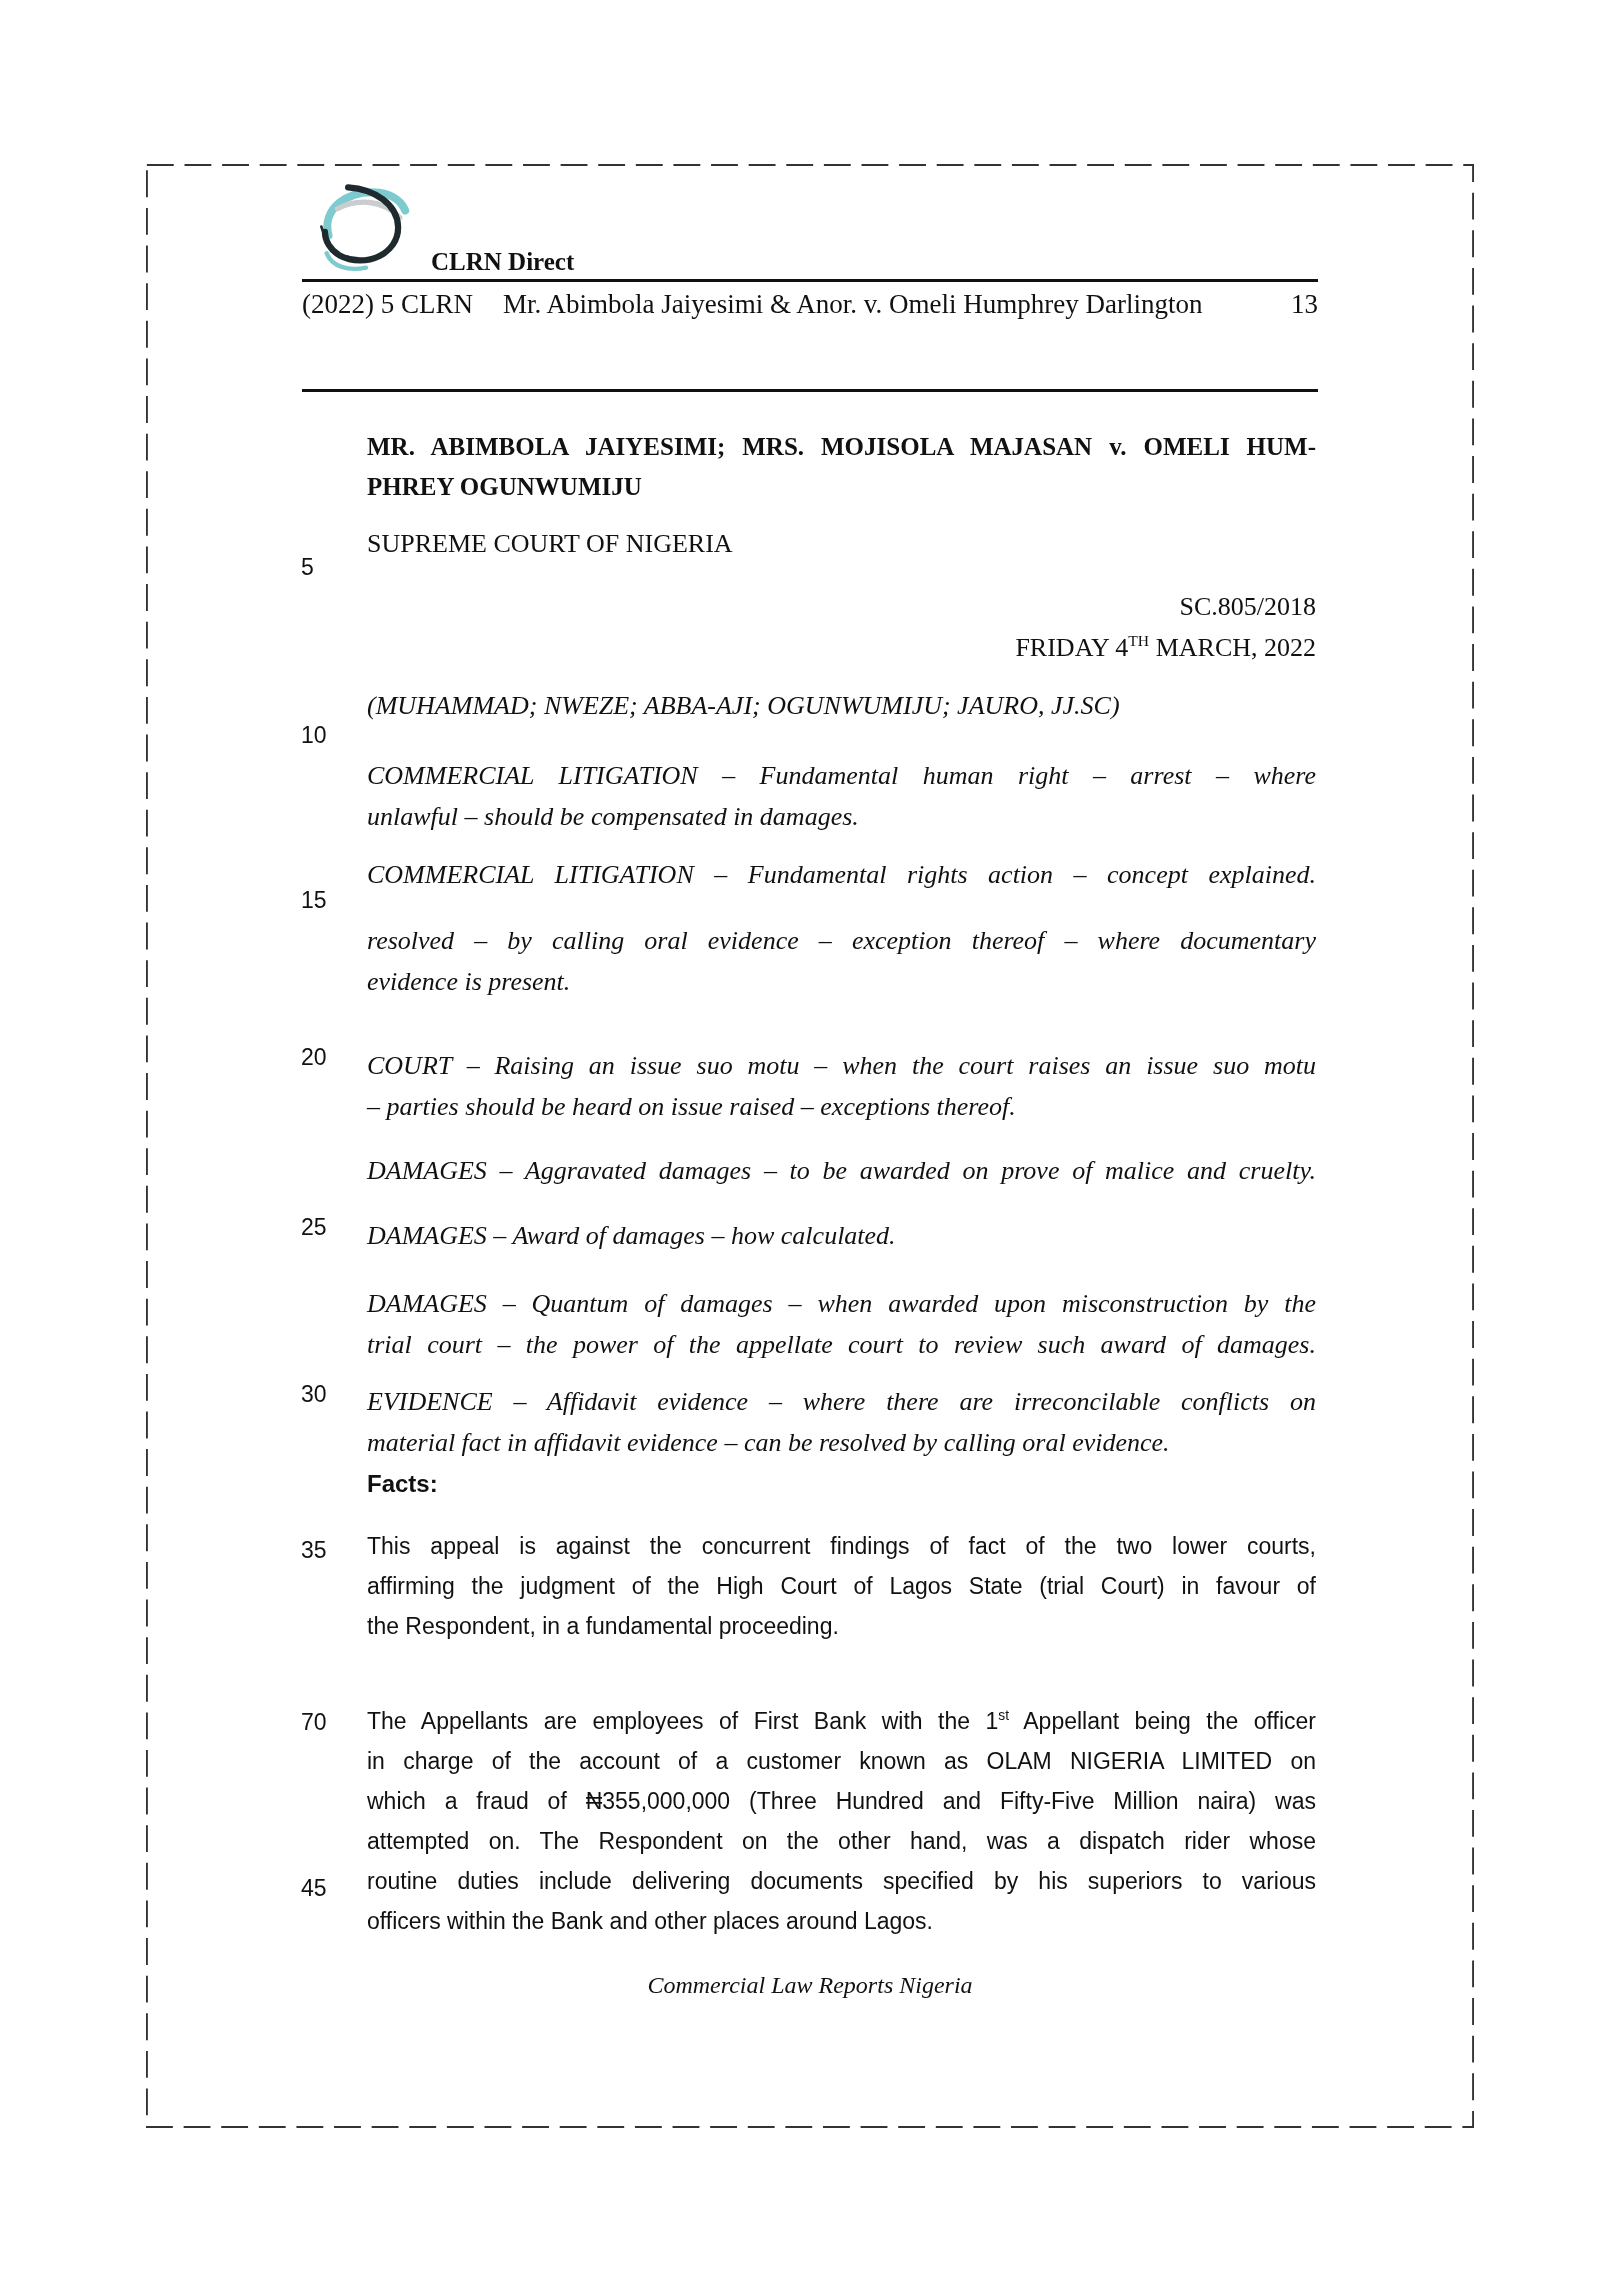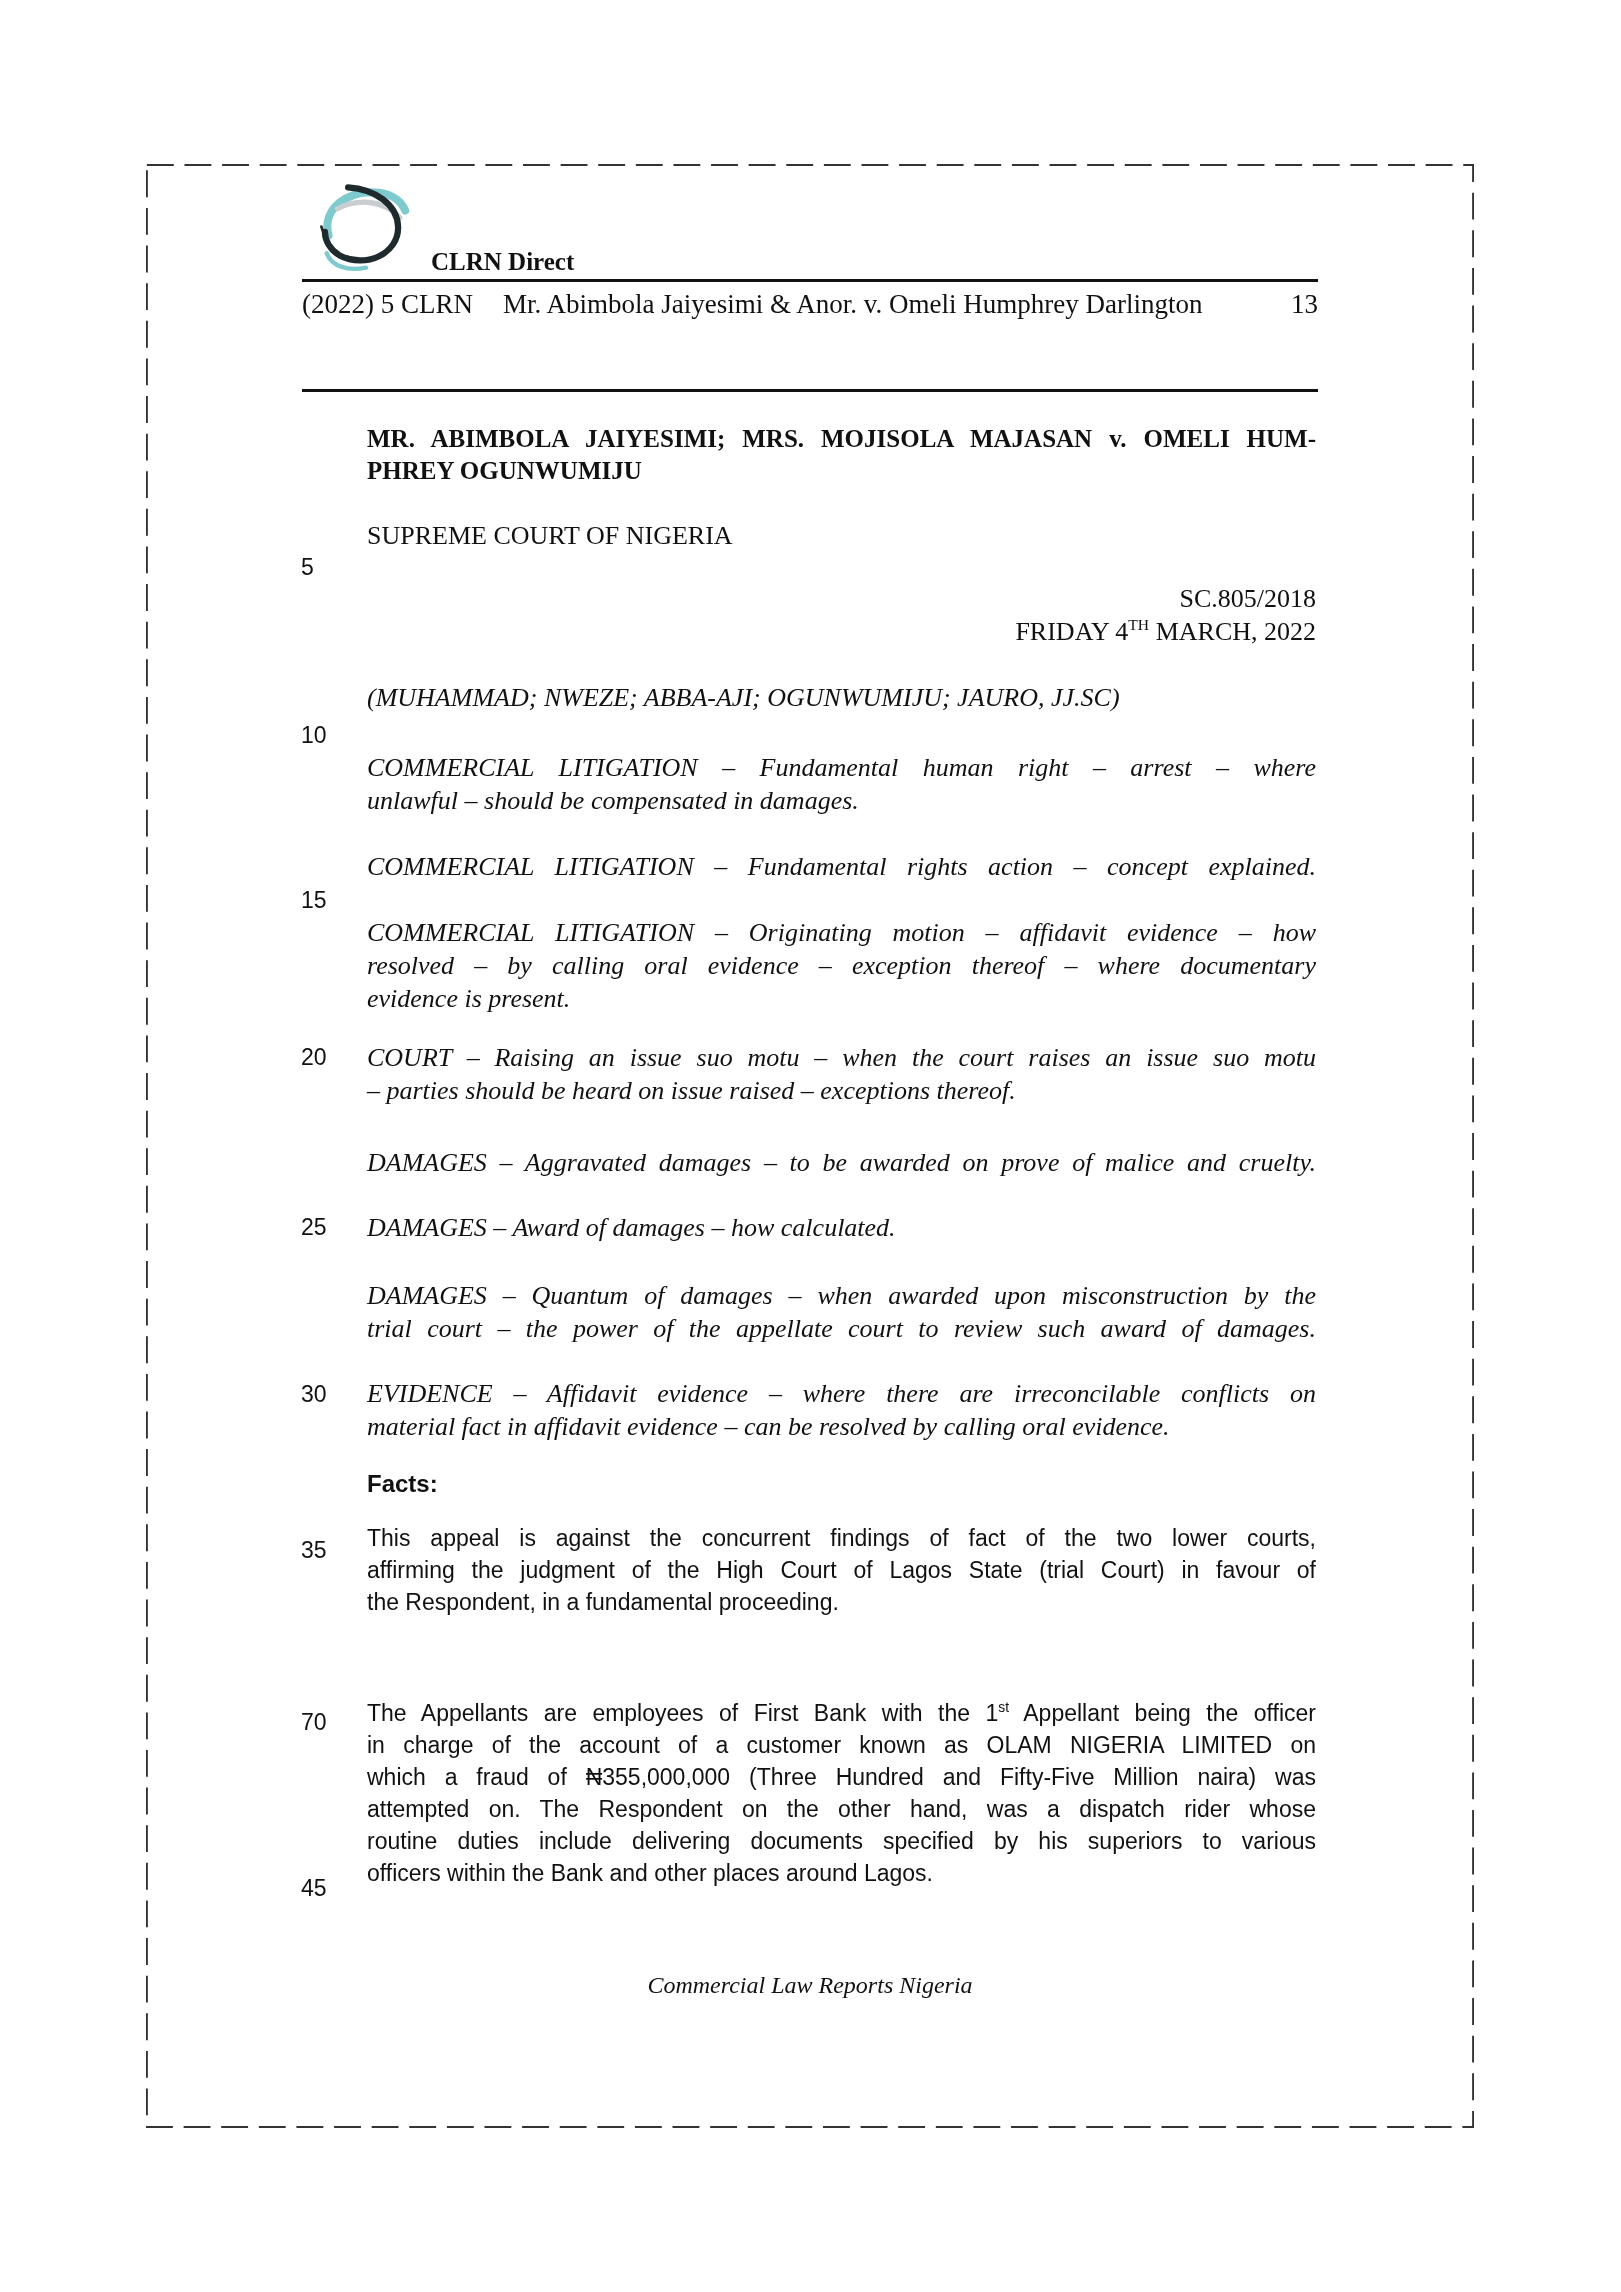--- a/index.html
+++ b/index.html
@@ -16,21 +16,21 @@
   .rule { position: absolute; left: 302px; width: 1016px; height: 2.7px; background: #111; }
   #rule-top { top: 279px; }
   #rule-bottom { top: 389px; }
 
   #running-head { left: 302px; top: 288px; width: 1016px; height: 32px; font-size: 27px; line-height: 32px; white-space: nowrap; }
   #running-head .cite { position: absolute; left: 0; top: 0; }
   #running-head .case { position: absolute; left: 201px; top: 0; }
   #running-head .pno { position: absolute; right: 0; top: 0; }
 
   .block { position: absolute; left: 367px; width: 949px; }
-  .line { display: block; height: 33px; line-height: 33px; white-space: nowrap; }
+  .line { display: block; height: 33px; line-height: 33px; white-space: nowrap; margin-top: 8px; }
   .line.j { text-align: justify; text-align-last: justify; }
   .serif29 { font-family: "Liberation Serif", "DejaVu Serif", serif; font-size: 26px; }
   .it { font-style: italic; }
   .bd { font-weight: bold; }
   .sans-body { font-family: "Liberation Sans", "DejaVu Sans", sans-serif; font-size: 23px; }
   .sans-body .line { height: 32px; line-height: 32px; }
 
   .right { text-align: right; }
   sup { font-size: 60%; line-height: 0; vertical-align: super; }
 
@@ -85,21 +85,20 @@
 <div class="block serif29 it" style="top:751px;">
   <span class="line j">COMMERCIAL LITIGATION – Fundamental human right – arrest – where</span>
   <span class="line">unlawful – should be compensated in damages.</span>
 </div>
 
 <div class="block serif29 it" style="top:850px;">
   <span class="line j">COMMERCIAL LITIGATION – Fundamental rights action – concept explained.</span>
 </div>
 
 <div class="block serif29 it" style="top:916px;">
-  <span class="line j">COMMERCIAL LITIGATION – Originating motion – affidavit evidence – how</span>
   <span class="line j">resolved – by calling oral evidence – exception thereof – where documentary</span>
   <span class="line">evidence is present.</span>
 </div>
 
 <div class="block serif29 it" style="top:1041px;">
   <span class="line j">COURT – Raising an issue suo motu – when the court raises an issue suo motu</span>
   <span class="line">– parties should be heard on issue raised – exceptions thereof.</span>
 </div>
 
 <div class="block serif29 it" style="top:1146px;">

